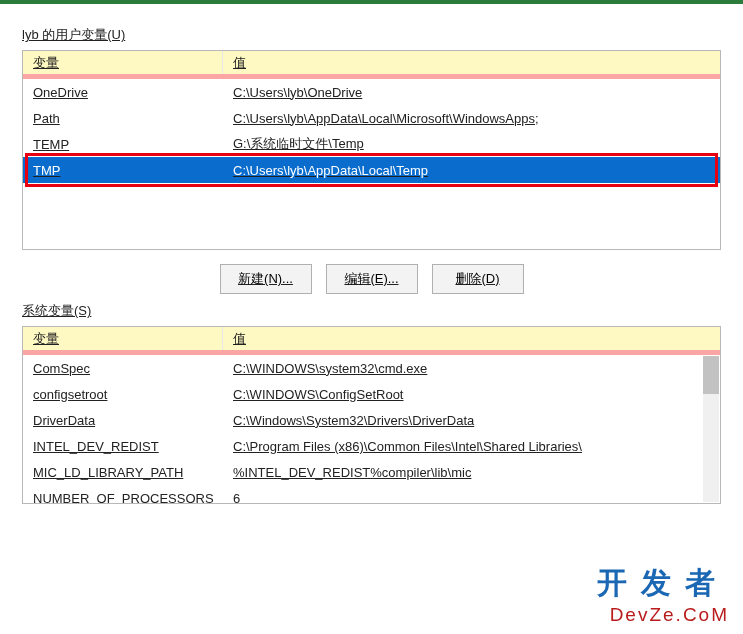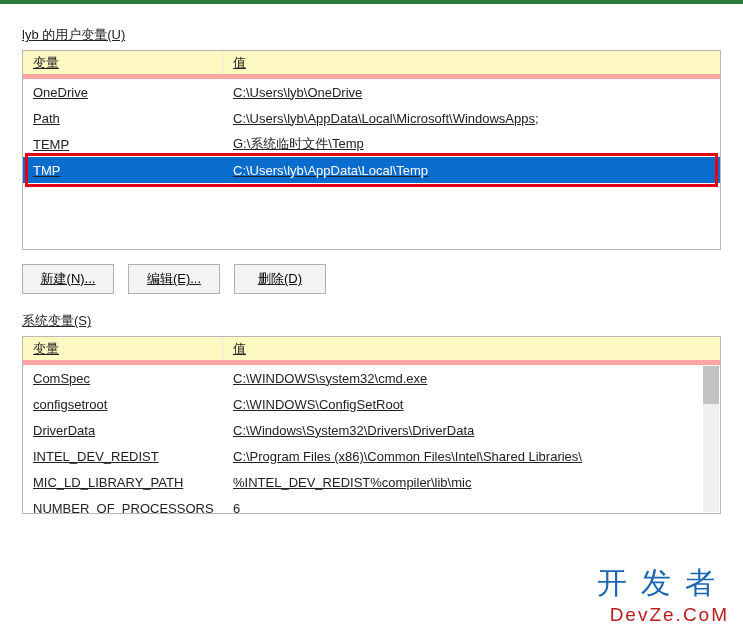--- a/index.html
+++ b/index.html
@@ -110,24 +110,23 @@
       color: #fff;
     }
     .highlight-box {
       position: absolute;
       border: 3px solid #e70012;
       pointer-events: none;
     }
 
     .button-row {
       display: flex;
-      justify-content: flex-start;
+      justify-content: center;
       gap: 14px;
       margin-top: 14px;
-      margin-bottom: 10px;
     }
     .btn {
       min-width: 92px;
       height: 30px;
       border: 1px solid #b0b0b0;
       background: #f3f3f3;
       font-size: 13px;
       cursor: pointer;
       font-family: inherit;
     }
@@ -150,21 +149,21 @@
 
     .watermark {
       position: absolute;
       right: 14px;
       bottom: 8px;
       text-align: right;
       pointer-events: none;
     }
     .watermark .line1 {
       font-size: 30px;
-      font-weight: 400;
+      font-weight: 700;
       letter-spacing: 14px;
       color: #1a67b3;
     }
     .watermark .line2 {
       font-size: 19px;
       color: #b91c1c;
       letter-spacing: 2px;
       text-align: right;
     }
   </style>

